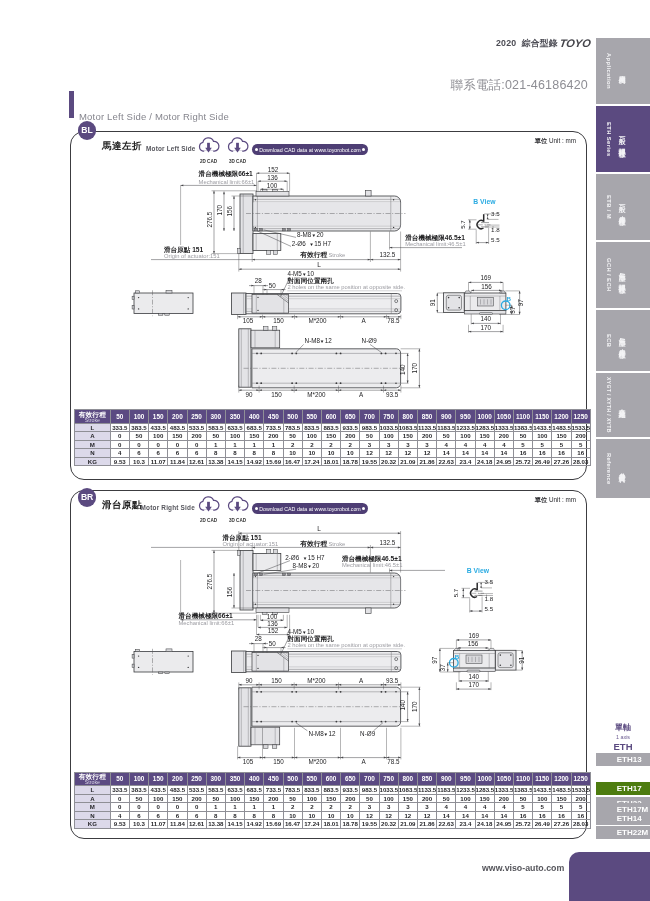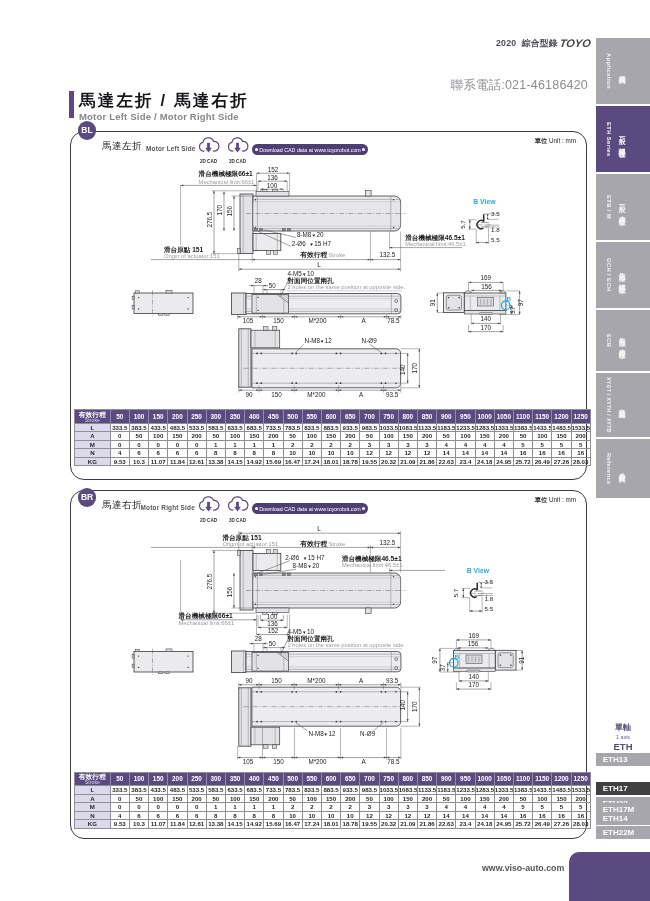--- a/index.html
+++ b/index.html
@@ -1,24 +1,24 @@
 <!DOCTYPE html>
 <html><head><meta charset="utf-8"><title>ETH17</title><style>
 *{margin:0;padding:0;box-sizing:border-box}
 body{font-family:'Liberation Sans',sans-serif;background:#fff}
 .page{position:relative;width:650px;height:901px;background:#fff;overflow:hidden}
 .cat{position:absolute;top:38px;left:496px;font-size:8.8px;font-weight:bold;color:#4c4c54;letter-spacing:0.2px}
 .toyo{position:absolute;top:36.5px;left:559px;font-size:11px;font-weight:900;font-style:italic;color:#45454b;letter-spacing:0px;transform:skewX(-8deg);transform-origin:left bottom}
 .phone{position:absolute;top:77px;right:62px;font-size:12.5px;color:#8e8e94;white-space:nowrap;letter-spacing:0.2px}
 .tbar{position:absolute;left:69px;top:91px;width:4.6px;height:27px;background:#5b4a80}
 .title{position:absolute;left:79px;top:89.5px;font-size:16.5px;font-weight:bold;color:#17171a;letter-spacing:2.2px}
-.subtitle{position:absolute;left:79px;top:110.5px;font-size:9.5px;font-weight:bold;color:#85858d;letter-spacing:0.2px}
+.subtitle{position:absolute;left:79px;top:110.5px;font-size:9.5px;font-weight:normal;color:#85858d;letter-spacing:0.2px}
 .box{position:absolute;left:70px;width:517px;border:1.2px solid #3c3c40;border-radius:14px;background:#fff}
 .badge{position:absolute;left:77.8px;width:18.6px;height:18.6px;border-radius:50%;background:#5b4a80;color:#fff;font-size:8.6px;font-weight:bold;text-align:center;line-height:18.6px}
-.sect{position:absolute;left:102px;font-size:9.5px;font-weight:normal;color:#222;letter-spacing:0.5px}
+.sect{position:absolute;left:102px;font-size:9.5px;font-weight:bold;color:#222;letter-spacing:0.5px}
 .sece{position:absolute;font-size:6.4px;font-weight:bold;color:#55555c;letter-spacing:0.2px}
 .cloud{position:absolute;width:25px;text-align:center}
 .cl{font-size:4.6px;font-weight:bold;color:#333;margin-top:-2px}
 .pill{position:absolute;left:252px;width:116px;height:11px;border-radius:5.5px;background:#4e3e74;color:#fff;display:flex;align-items:center;justify-content:space-between;padding:0 3px}
 .pill span{font-size:5.3px;white-space:nowrap}
 .pdot{width:3.4px;height:3.4px;border-radius:50%;background:#fff;flex:0 0 auto}
 .unit{position:absolute;left:526px;width:50px;font-size:6.3px;color:#2a2a2e;text-align:right}
 .tblwrap{position:absolute;left:74px;width:516.2px}
 table{border-collapse:collapse;table-layout:fixed;width:516.2px}
 td,th{border:0.6px solid #8f8f96;text-align:center;overflow:hidden}
@@ -28,37 +28,36 @@
 td{height:7.5px;line-height:7.5px;font-size:6.1px;font-weight:bold;color:#27272b;padding:0}
 td.lb{background:#dcd9ea;font-weight:bold}
 .tab{position:absolute;left:596px;width:54px;background:#a7a6ac;color:#f4f4f6;display:flex;flex-direction:row-reverse;justify-content:center;align-items:center;gap:4.5px;padding-right:13px}
 .tab.act{background:#5b4a80}
 .tc{writing-mode:vertical-rl;font-size:6.8px;font-weight:bold;letter-spacing:1px}
 .te{writing-mode:vertical-rl;font-weight:bold;letter-spacing:0.4px}
 .ser{position:absolute;left:596px;top:722px;width:54px;text-align:center}
 .s1{font-size:8px;font-weight:bold;color:#5b4a80}
 .s2{font-size:5.4px;color:#6a5a90;margin-top:0.5px}
 .s3{font-size:9.5px;font-weight:bold;color:#5b4a80;margin-top:1px}
-.etab{position:absolute;left:595.7px;width:54.3px;height:13.3px;background:#a7a6ac;color:#fff;font-size:8px;font-weight:bold;line-height:13.3px;padding-left:7px}
-.etab.eact{background:#404040}
+.etab{position:absolute;left:595.7px;width:54.3px;height:13.3px;background:#a7a6ac;color:#fff;font-size:8px;font-weight:bold;line-height:13.3px;padding-left:21px}
+.etab.eact{background:#4d7c0f}
 .corner{position:absolute;left:569px;top:852.3px;width:81px;height:48.7px;background:#5b4a80;border-top-left-radius:10px}
 .foot{position:absolute;left:482px;top:862.5px;font-size:8.8px;font-weight:bold;color:#55555b;letter-spacing:0px}
 </style></head>
 <body>
 <div class="page">
 
 <div class="cat">2020&nbsp; 綜合型錄</div>
 
 <div class="toyo">TOYO</div>
 
 <div class="phone">聯系電話:021-46186420</div>
 
 <div class="tbar"></div>
 
-<div class="title">馬達左折 / 馬達右折</div>
 
 <div class="subtitle">Motor Left Side / Motor Right Side</div>
 
 <div class="box" style="top:131px;height:349px"></div>
 
 <div class="box" style="top:490px;height:349px"></div>
 
 <div class="badge" style="top:121px">BL</div>
 
 <div class="sect" style="top:140px">馬達左折</div>
@@ -80,21 +79,21 @@
 <div class="pill" style="top:144.2px">
       <span class="pdot"></span>
       <span>Download CAD data at www.toyorobot.com</span>
       <span class="pdot"></span>
     </div>
 
 <div class="unit" style="top:137px"><b>單位</b> Unit : mm</div>
 
 <div class="badge" style="top:488px">BR</div>
 
-<div class="sect" style="top:499px">馬達右折</div>
+<div class="sect" style="top:499px">滑台原點</div>
     <div class="sece" style="top:503.5px;left:140.6px">Motor Right Side</div>
 
 <div class="cloud" style="left:196px;top:495px"><svg width="25" height="21" viewBox="0 0 25 21">
         <path d="M7.0 15.2 A4.6 4.6 0 0 1 6.9 6.3 A5.6 5.6 0 0 1 17.6 5.4 A4.3 4.3 0 0 1 18.4 15.2 z" fill="#fff" stroke="#5b4a80" stroke-width="1.25"></path>
         <rect x="8.2" y="14.4" width="9" height="2.4" fill="#fff"></rect>
         <rect x="11.1" y="6.8" width="2.8" height="5.4" fill="#5b4a80"></rect>
         <path d="M9.2 11.7 h6.6 l-3.3 4.9 z" fill="#5b4a80"></path>
       </svg><div class="cl">2D CAD</div></div>
 <div class="cloud" style="left:225px;top:495px"><svg width="25" height="21" viewBox="0 0 25 21">
         <path d="M7.0 15.2 A4.6 4.6 0 0 1 6.9 6.3 A5.6 5.6 0 0 1 17.6 5.4 A4.3 4.3 0 0 1 18.4 15.2 z" fill="#fff" stroke="#5b4a80" stroke-width="1.25"></path>

